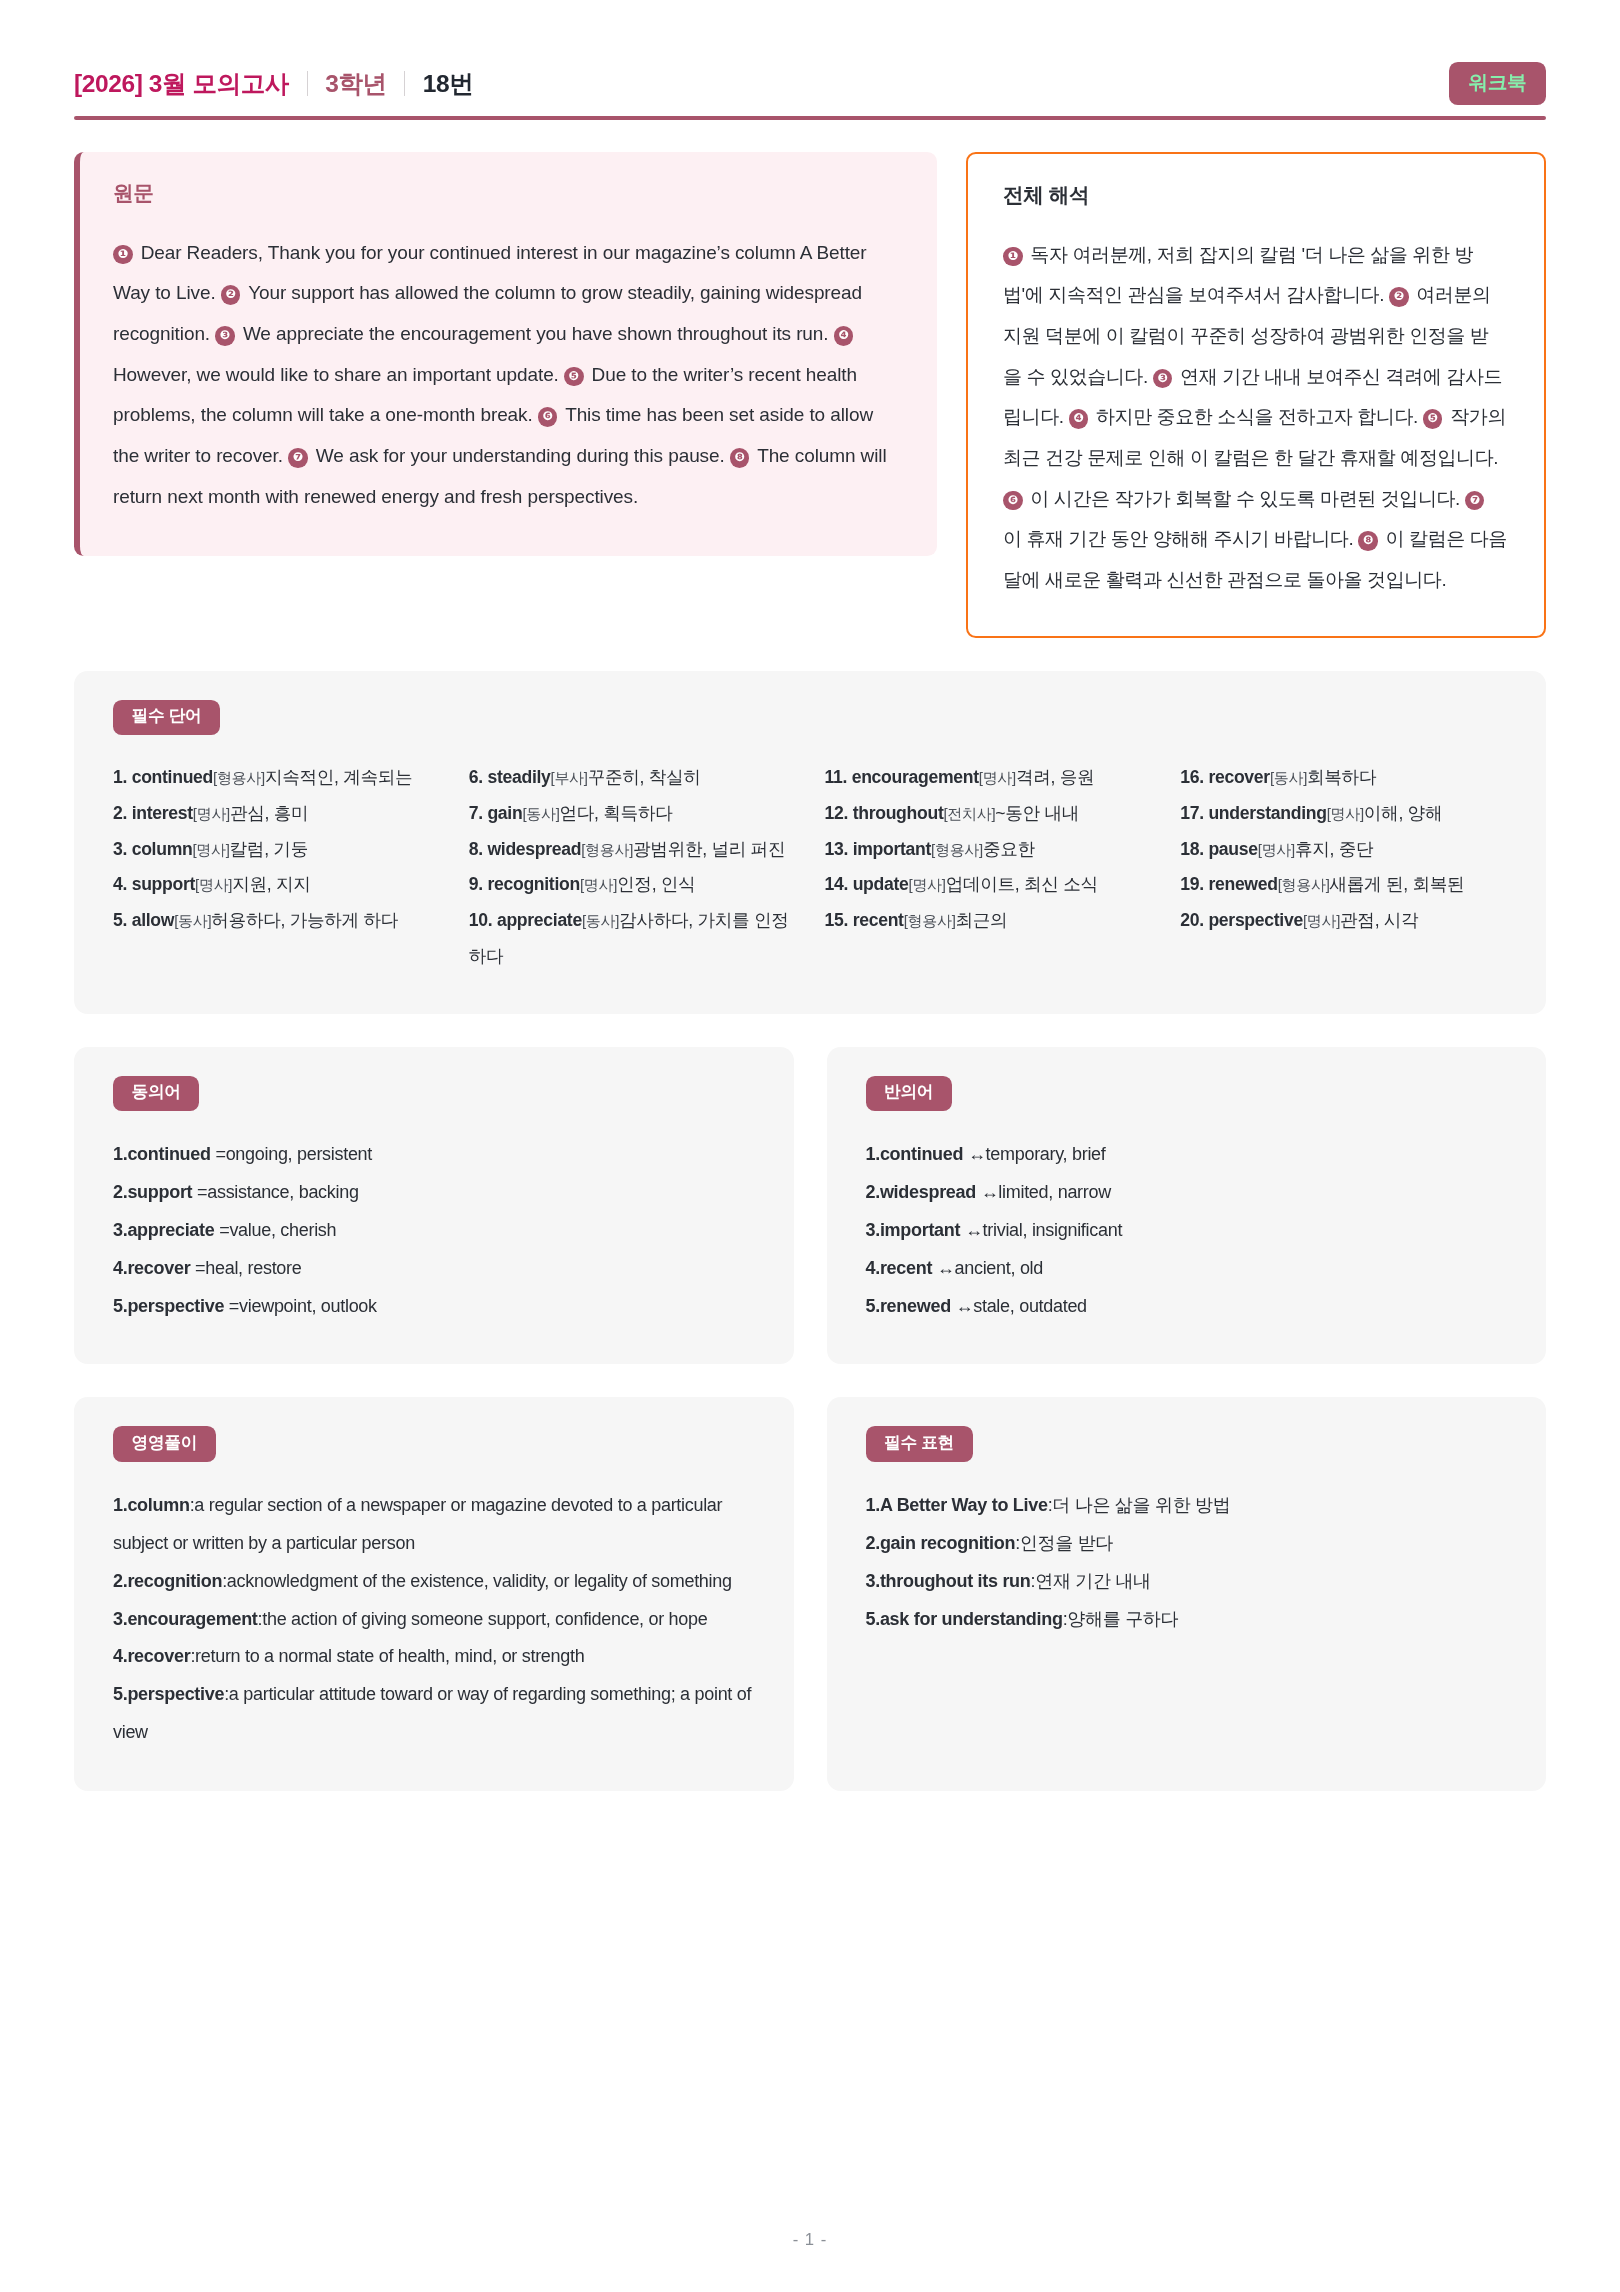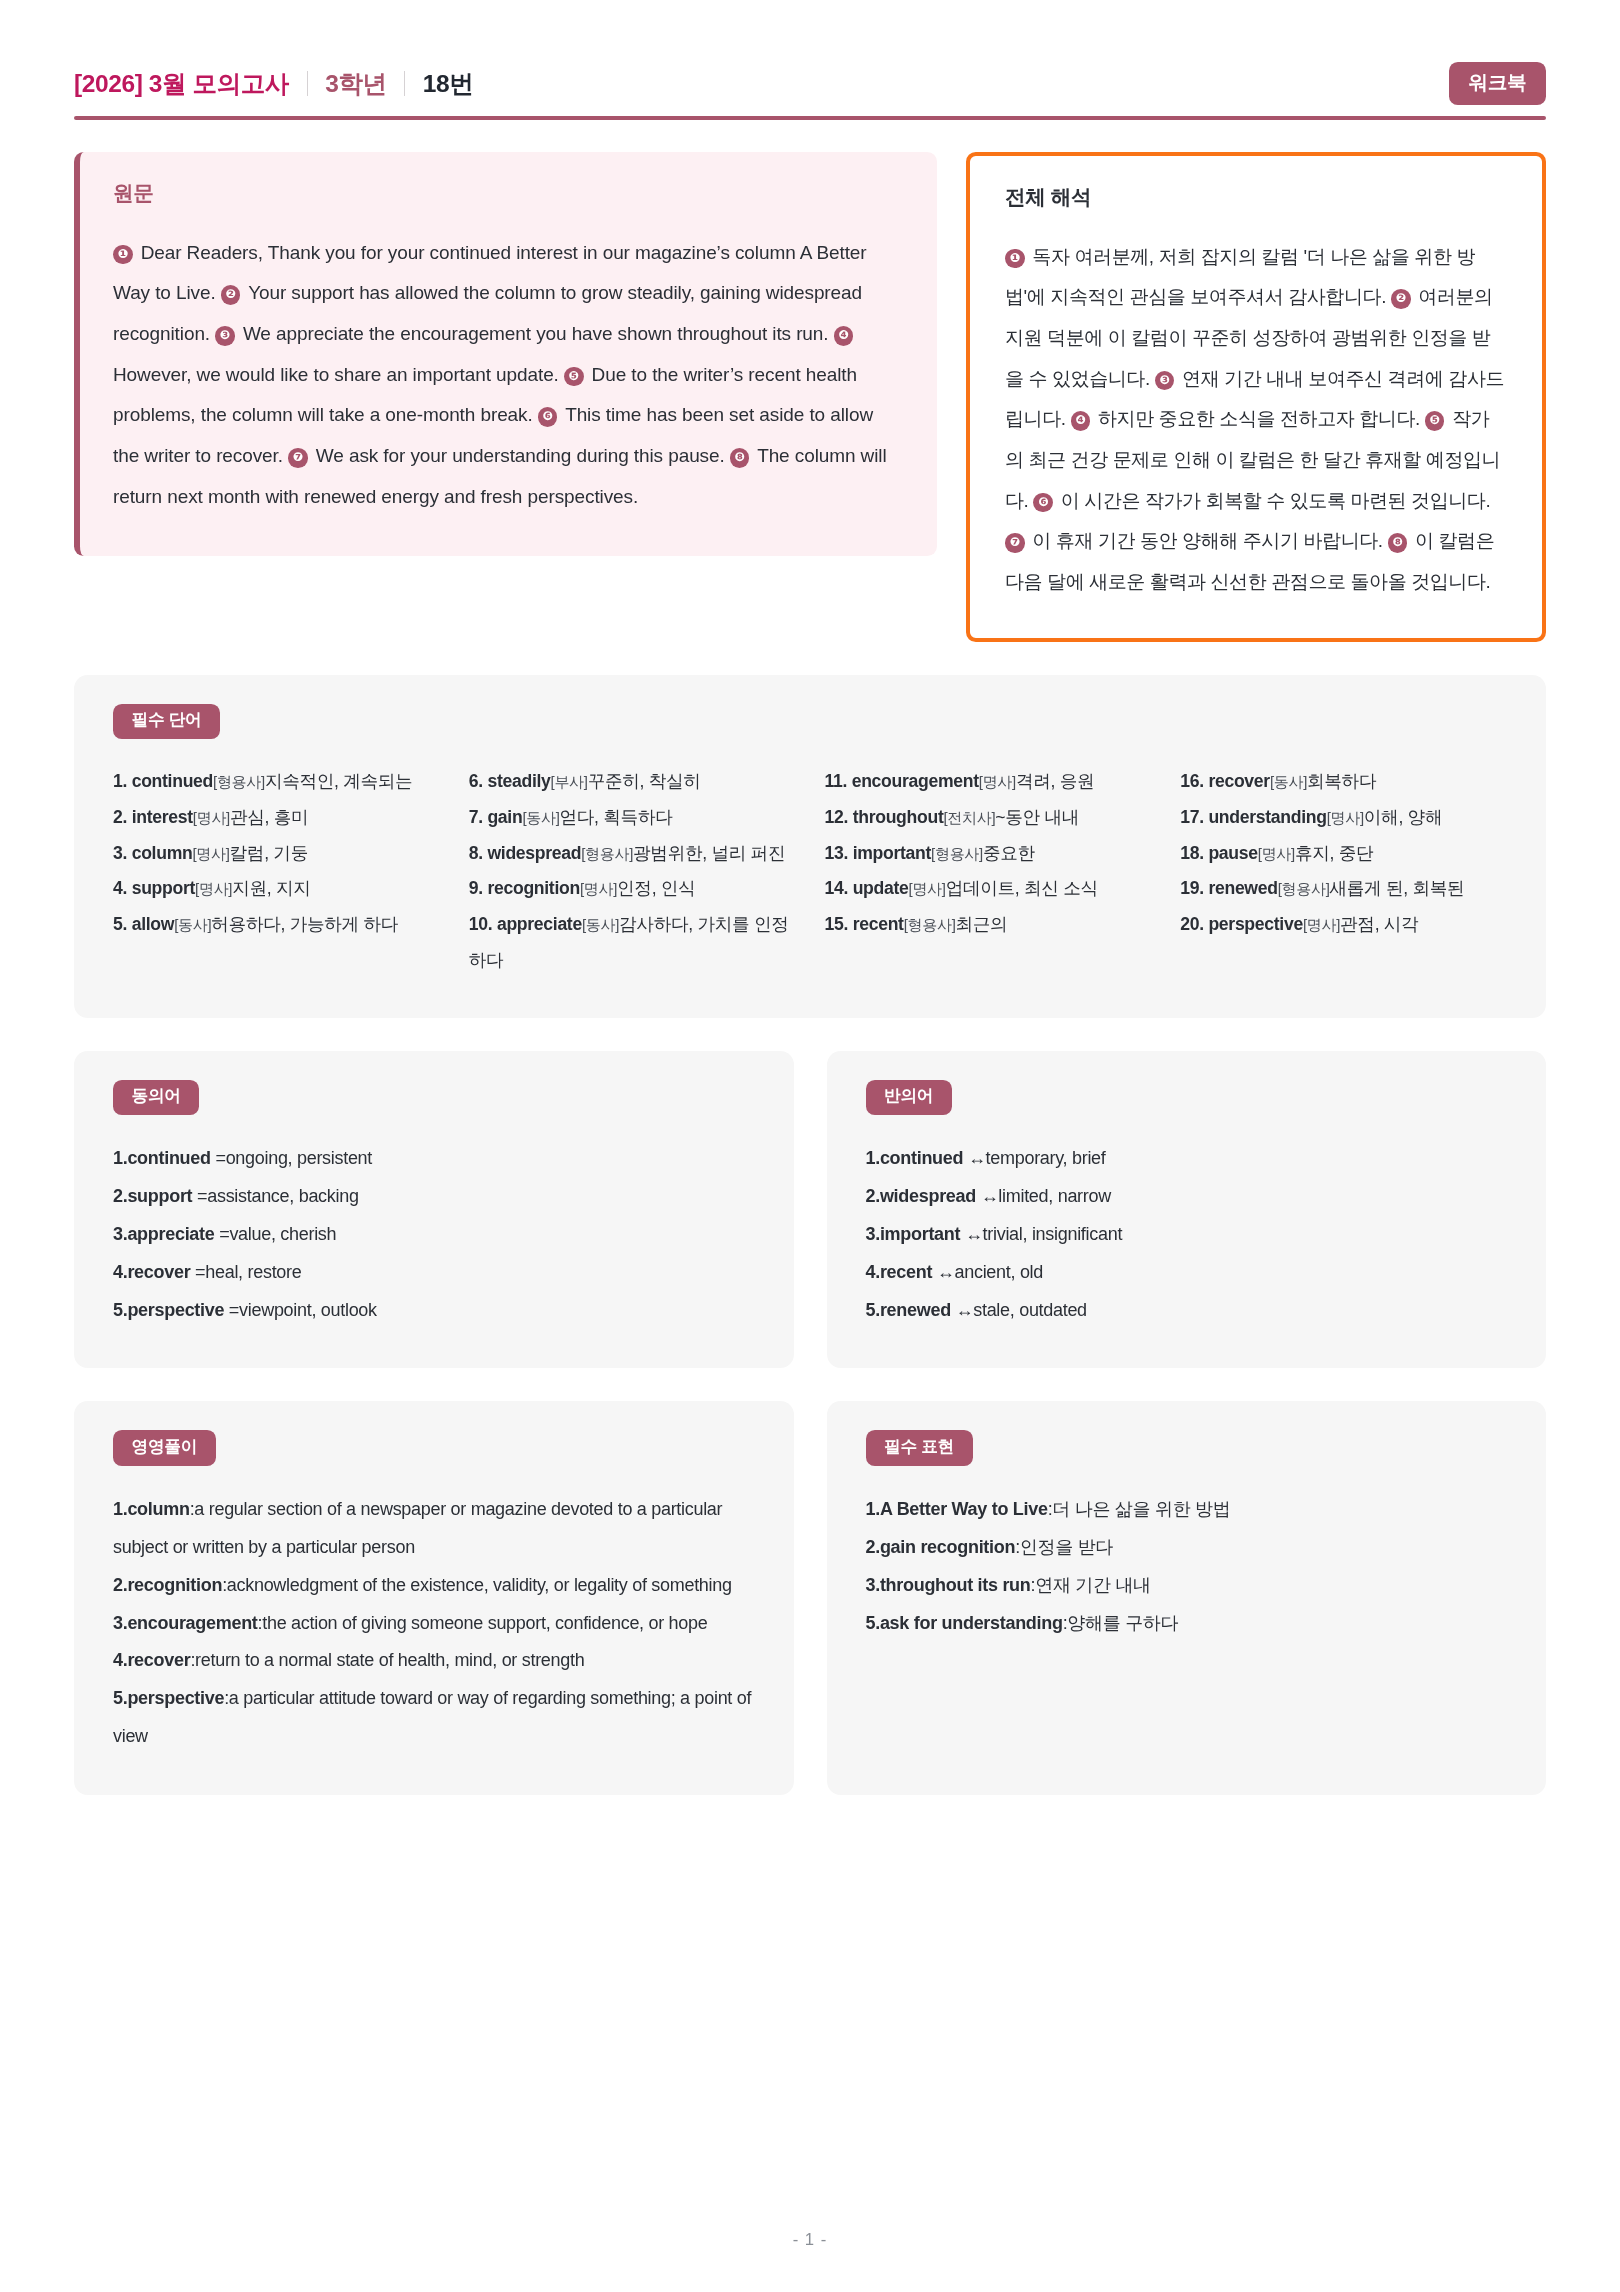--- a/index.html
+++ b/index.html
@@ -37,21 +37,21 @@
     display: inline-block;
     width: 1px;
     height: 25.5px;
     background: #d6d2d4;
     margin: 0 17.6px;
   }
   .hdr-grade { color: #a8546b; }
   .hdr-num { color: #222831; }
   .workbook-badge {
     background: #a8546b;
-    color: #ffffff;
+    color: #86efac;
     font-size: 19.6px;
     font-weight: 700;
     border-radius: 8.8px;
     padding: 10.8px 19.6px 11.8px;
     letter-spacing: -0.3px;
     line-height: 1;
   }
   .header-rule {
     height: 3.9px;
     background: #a8546b;
@@ -69,21 +69,21 @@
   .panel-source {
     width: 863px;
     background: #fdf0f3;
     border-left: 6.9px solid #a8546b;
     border-radius: 9.8px;
     padding: 27.4px 39px 39px 33px;
   }
   .panel-trans {
     flex: 1;
     background: #ffffff;
-    border: 4px solid #f97316;
+    border: 2px solid #f97316;
     border-radius: 9.8px;
     padding: 27.4px 37px 35px 35px;
   }
   .panel-title-src {
     font-size: 20.6px;
     font-weight: 700;
     color: #a8546b;
     letter-spacing: -0.4px;
     margin-bottom: 25.5px;
   }

